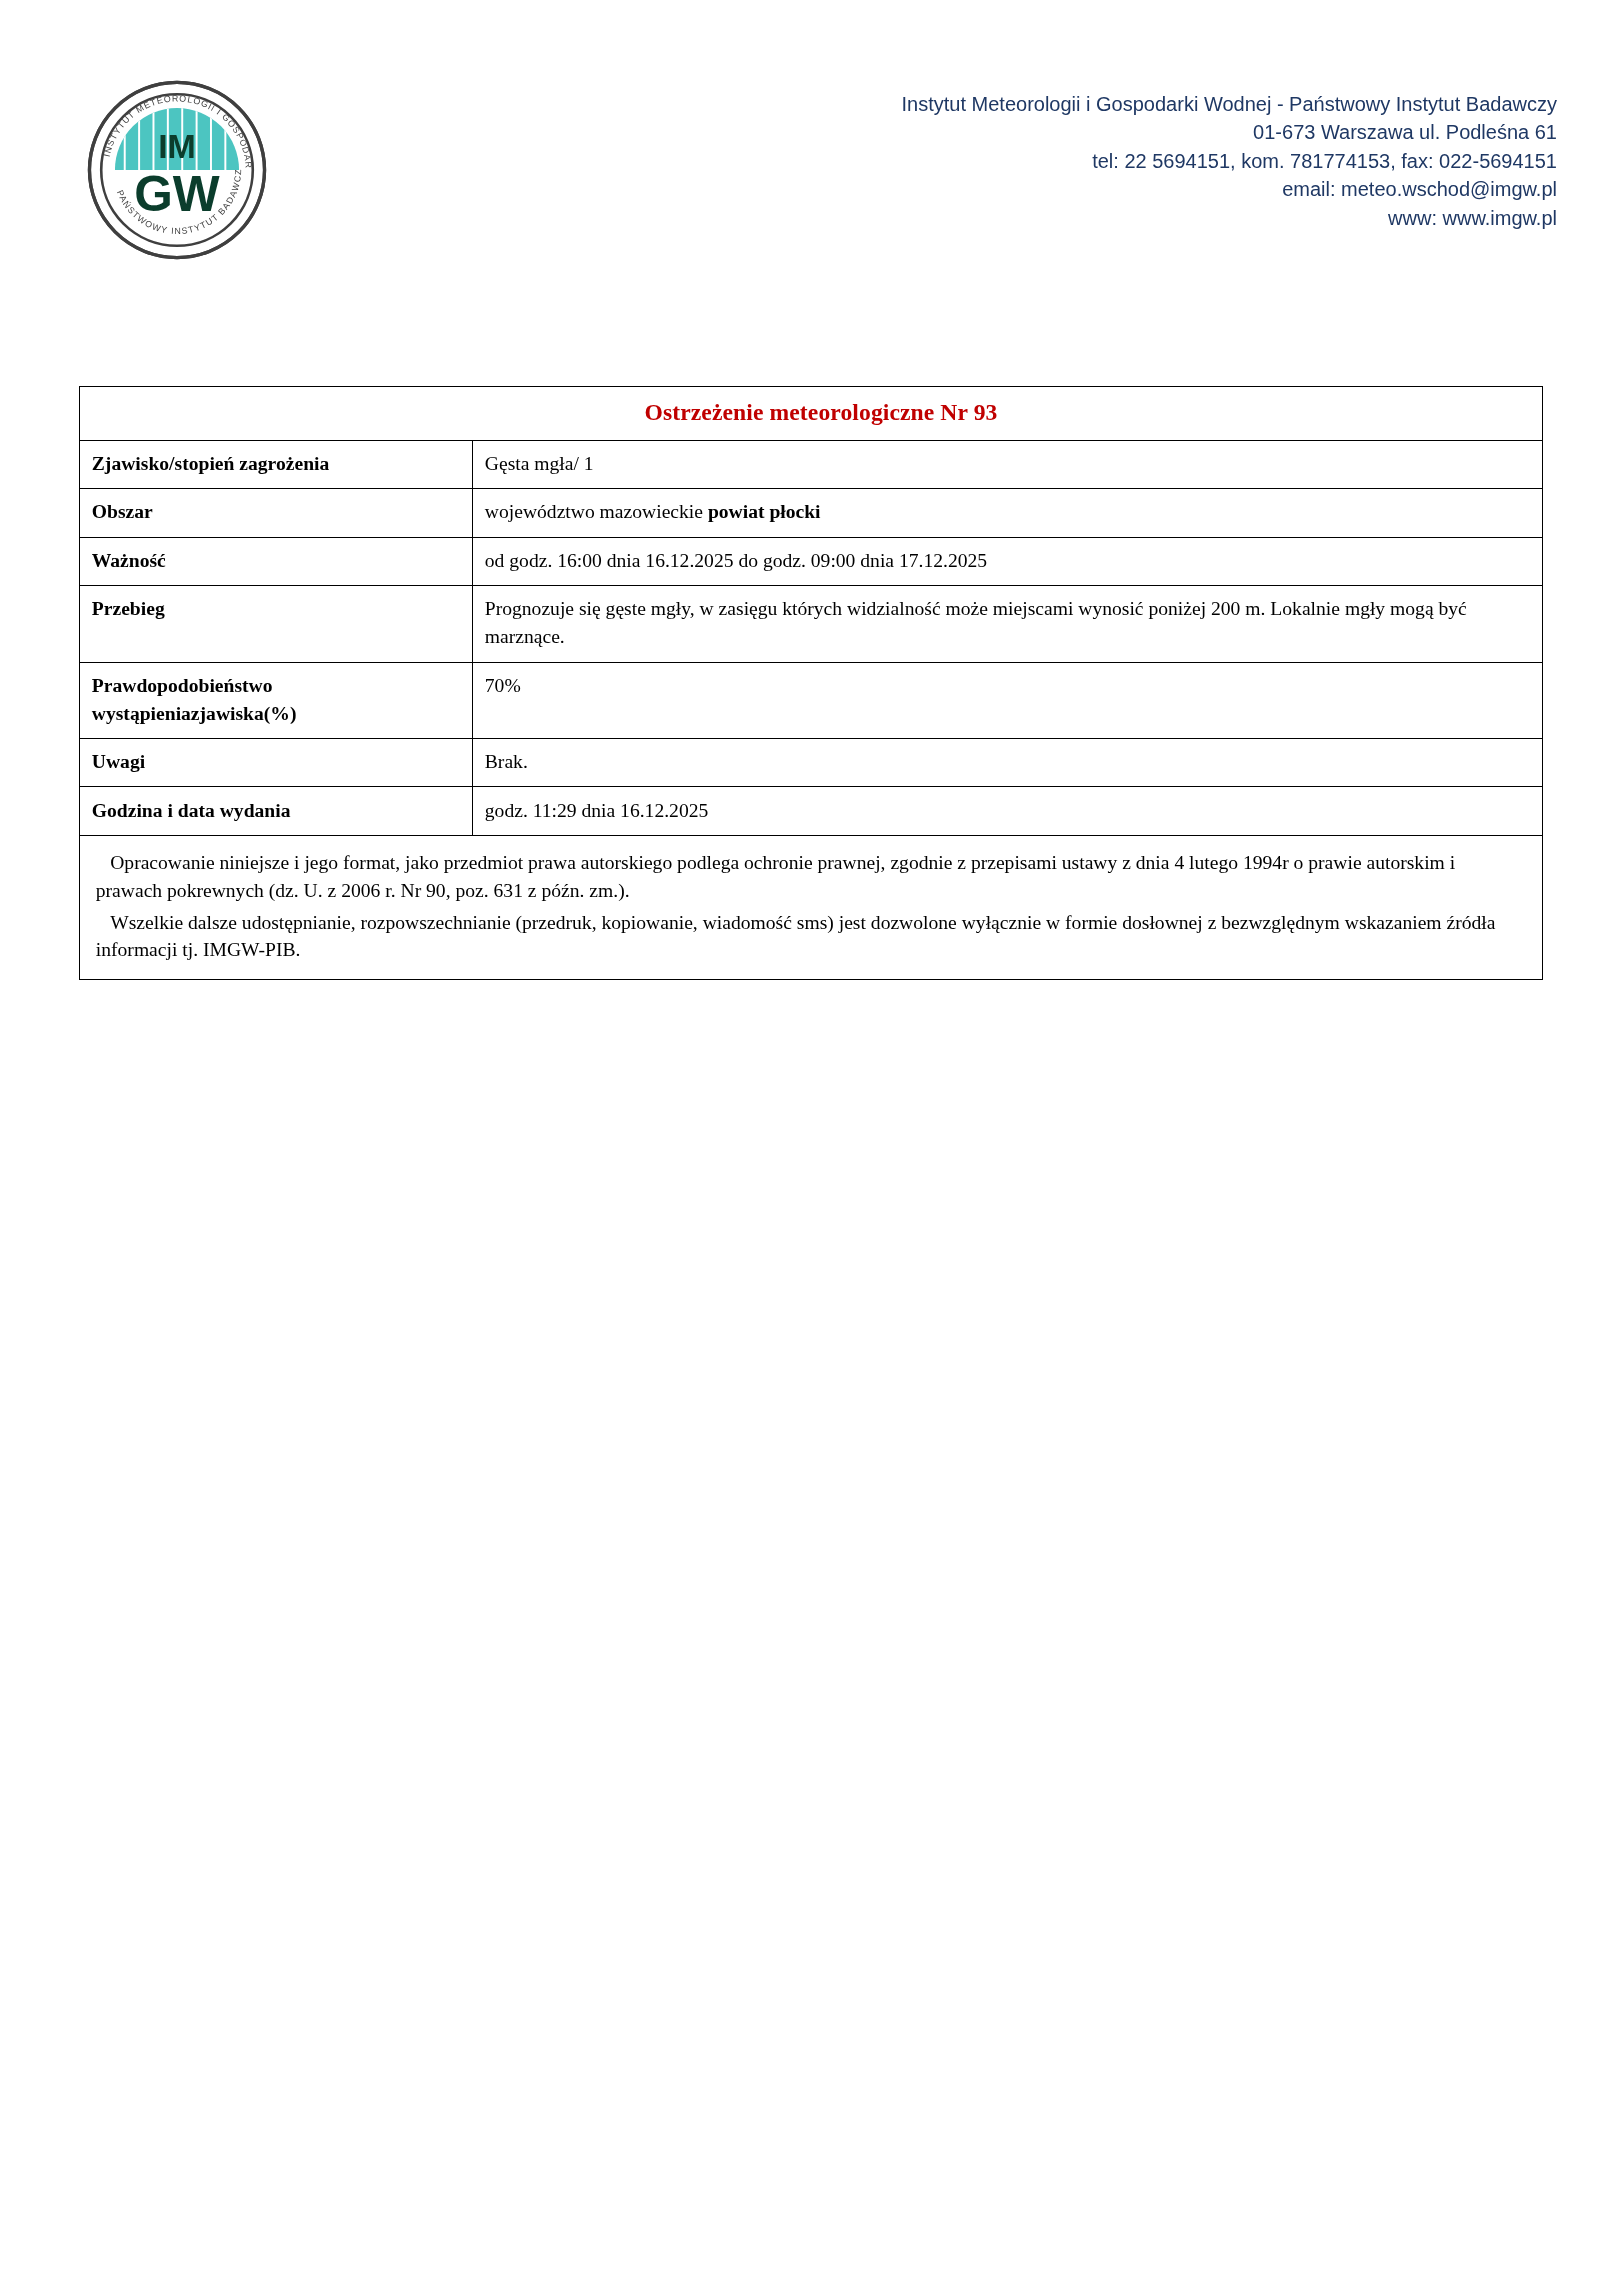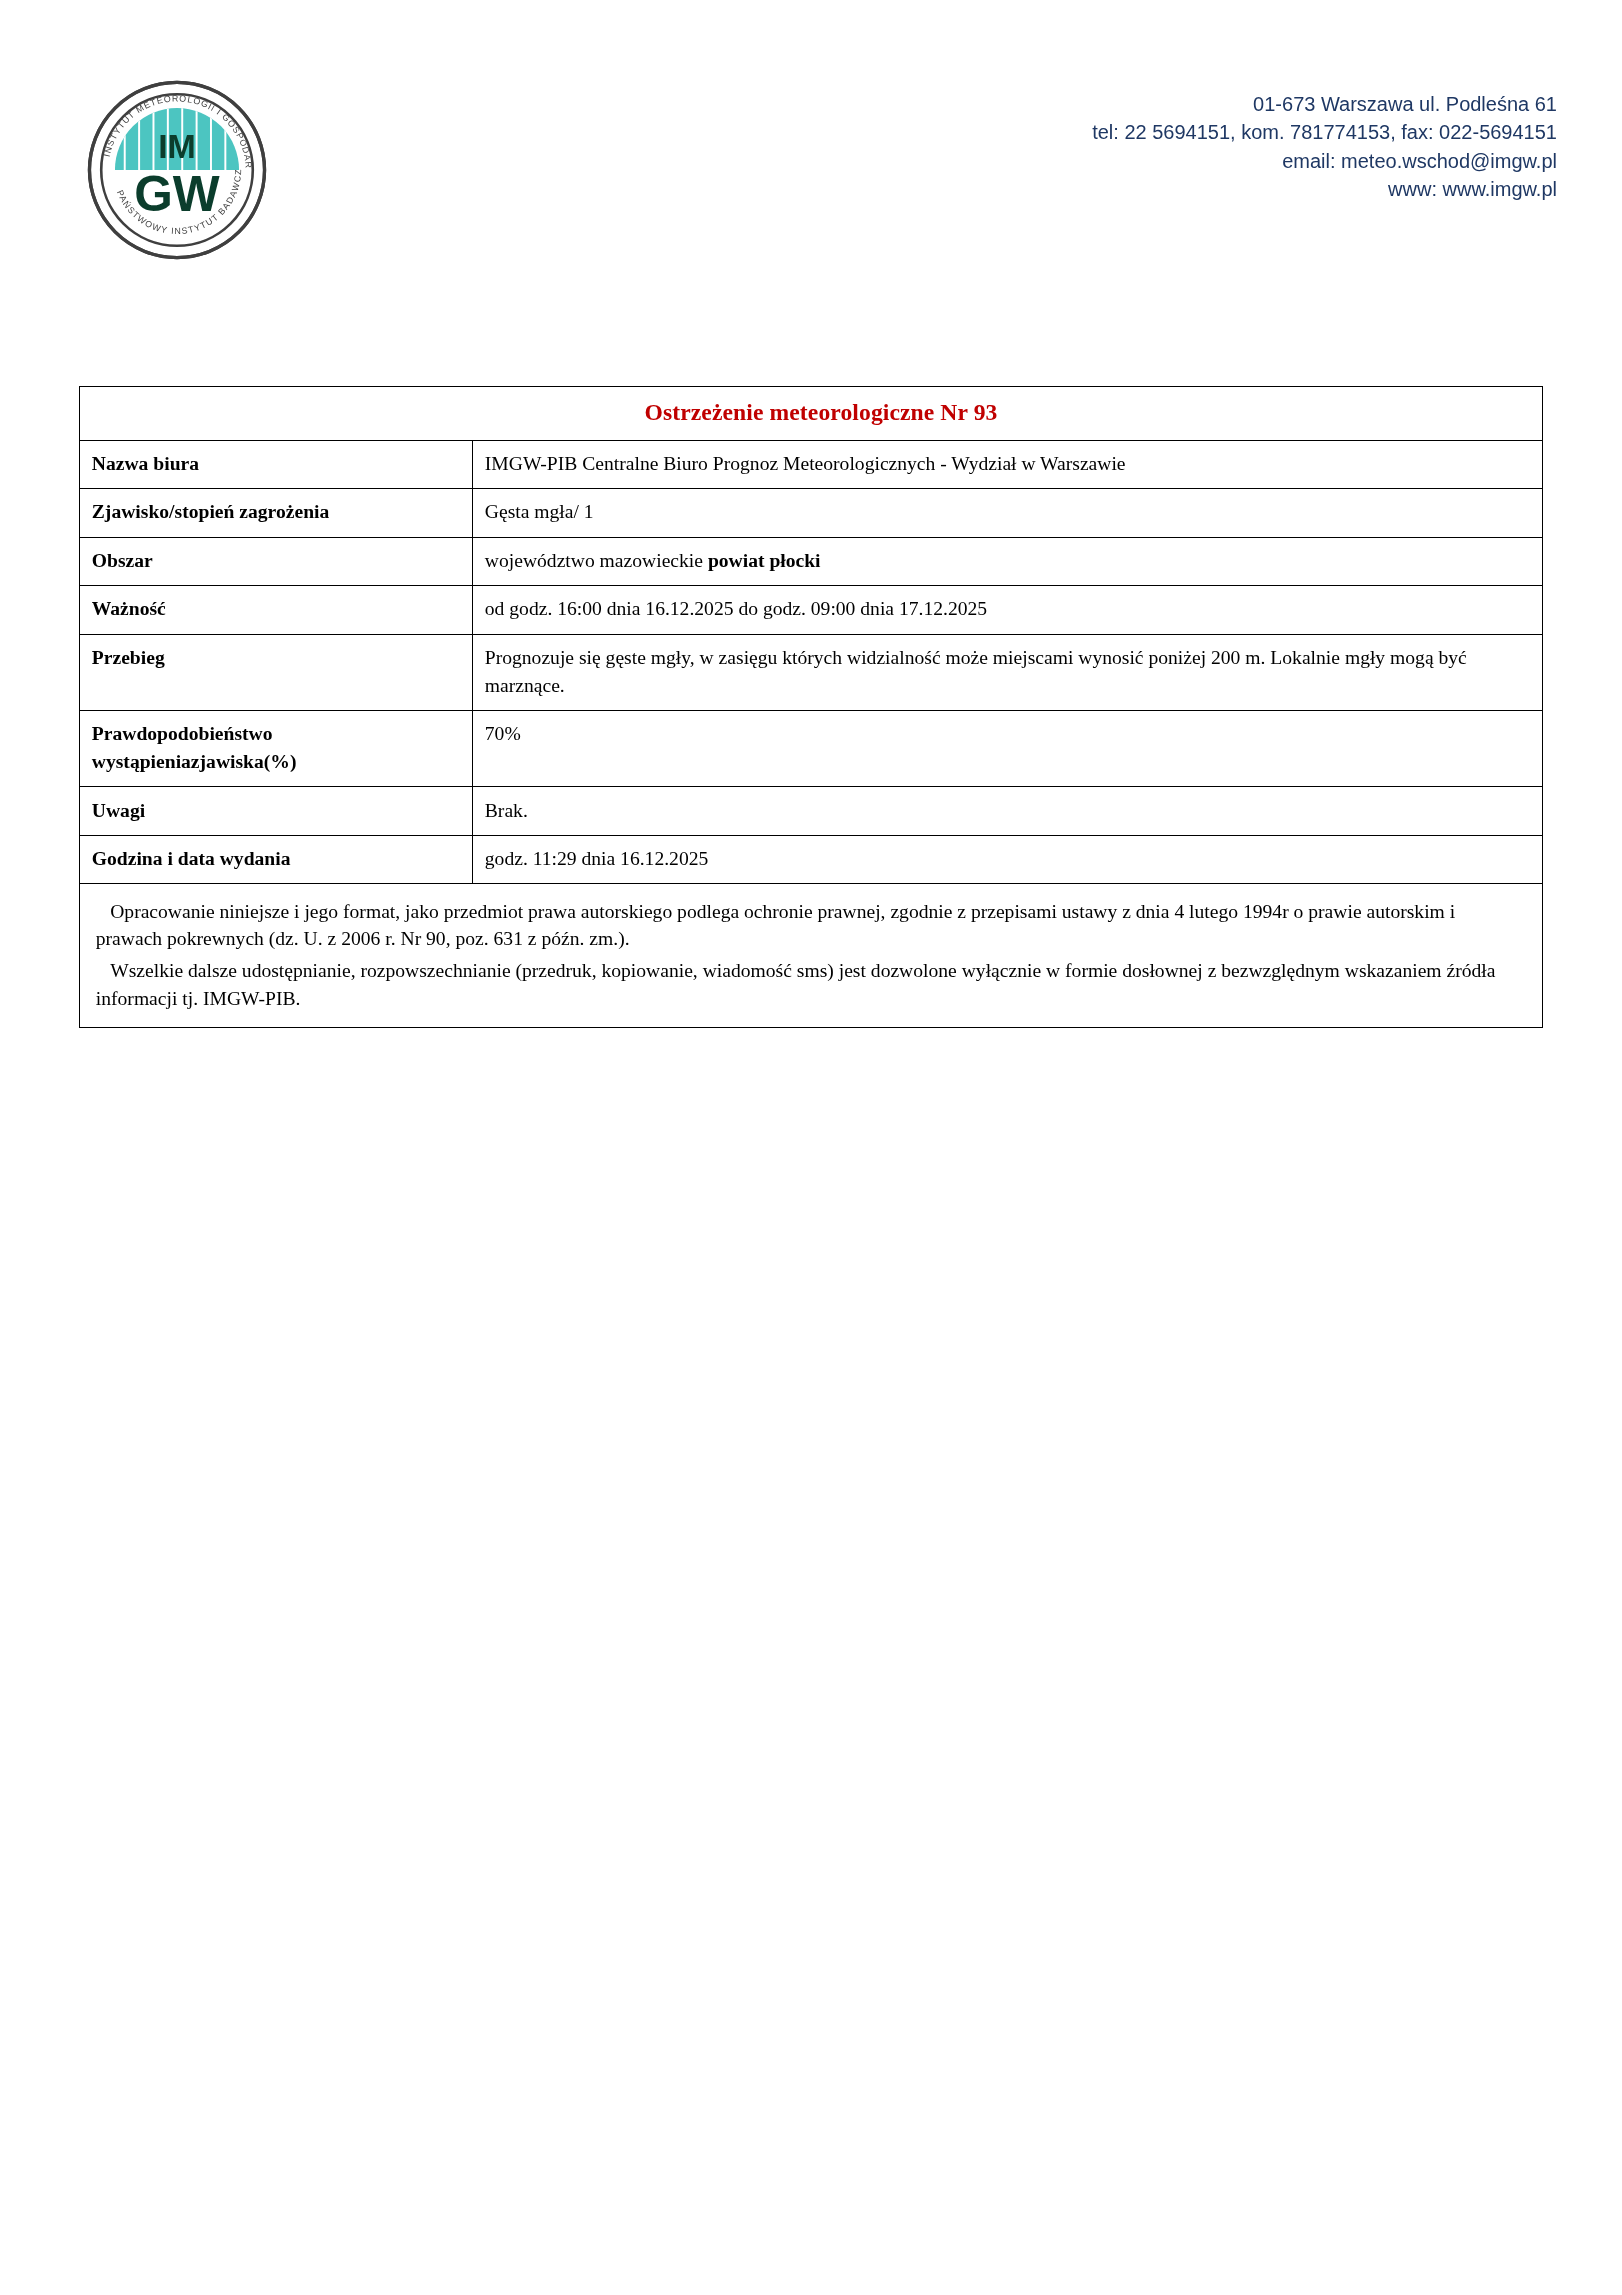--- a/index.html
+++ b/index.html
@@ -141,44 +141,41 @@
         <textPath href="#arcTop" startOffset="6%">INSTYTUT METEOROLOGII I GOSPODARKI WODNEJ</textPath>
       </text>
       <text font-family="Liberation Sans, sans-serif" font-size="13.5" fill="#3f3f3f" letter-spacing="1.8">
         <textPath href="#arcBottom" startOffset="11%">PAŃSTWOWY INSTYTUT BADAWCZY</textPath>
       </text>
       <circle cx="150" cy="150" r="134" fill="none" stroke="#3f3f3f" stroke-width="5"></circle>
     </svg>
   </div>
 
   <div class="header-text">
+    <div class="line">Instytut Meteorologii i Gospodarki Wodnej - Państwowy Instytut Badawczy</div>
     <div class="line">01-673 Warszawa ul. Podleśna   61</div>
     <div class="line">tel: 22 5694151, kom. 781774153, fax: 022-5694151</div>
     <div class="line">email: meteo.wschod@imgw.pl</div>
     <div class="line">www: www.imgw.pl</div>
   </div>
 </div>
 
 <div class="sheet">
   <table class="warn">
     <colgroup>
       <col style="width:393px">
       <col>
     </colgroup>
     <tbody>
       <tr>
         <td class="title-cell" colspan="2">
           <span class="title">Ostrzeżenie meteorologiczne Nr 93</span>
         </td>
       </tr>
 
-      <tr>
-        <td class="label">Nazwa biura</td>
-        <td class="value">IMGW-PIB Centralne Biuro Prognoz Meteorologicznych - Wydział w Warszawie</td>
-      </tr>
 
       <tr>
         <td class="label">Zjawisko/stopień zagrożenia</td>
         <td class="value">Gęsta mgła/ 1</td>
       </tr>
 
       <tr>
         <td class="label">Obszar</td>
         <td class="value"><span>województwo mazowieckie </span><b>powiat płocki</b></td>
       </tr>

